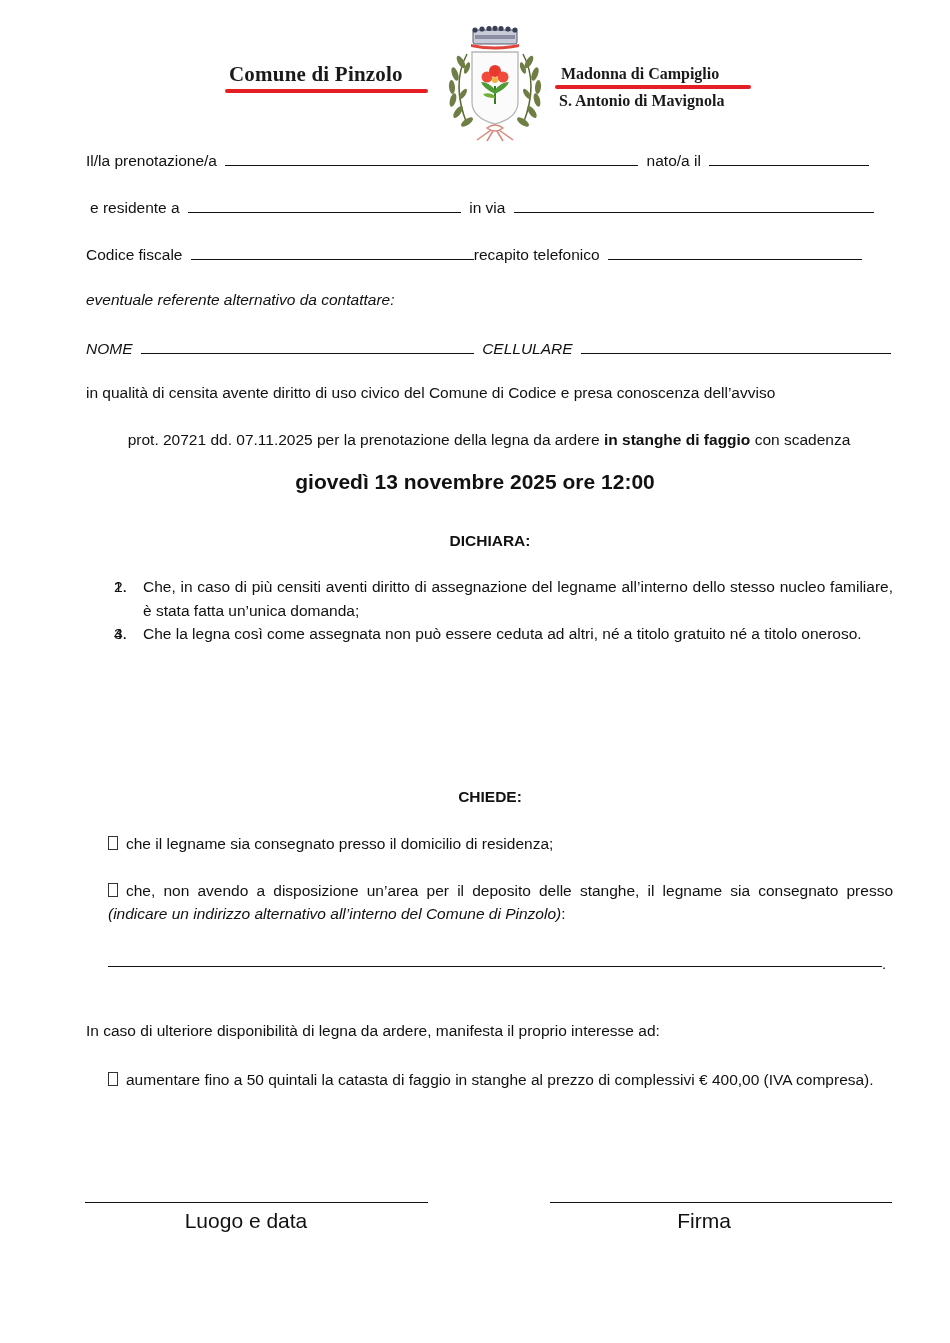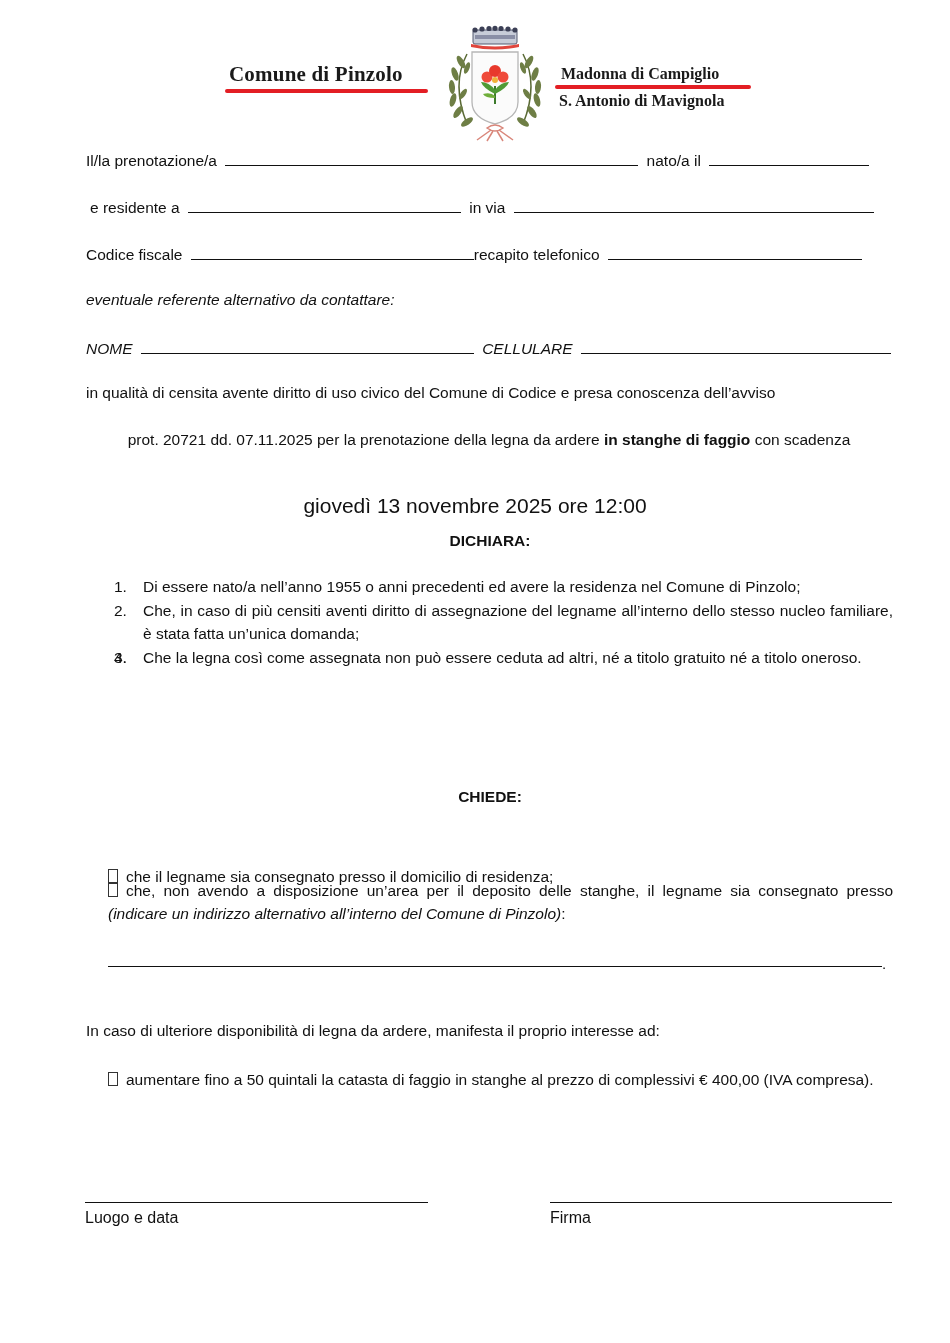--- a/index.html
+++ b/index.html
@@ -35,22 +35,22 @@
       font-size: 15.5px; line-height: 20px; white-space: nowrap;
     }
     .blank {
       display: inline-block; border-bottom: 1.5px solid #111; height: 16px;
       vertical-align: baseline; margin: 0 4px;
     }
     .it { font-style: italic; }
     .b { font-weight: bold; }
 
     .deadline {
-      position: absolute; left: 0; width: 950px; top: 492px; text-align: center;
-      font-size: 21px; font-weight: normal; line-height: 28px;
+      position: absolute; left: 0; width: 950px; top: 468px; text-align: center;
+      font-size: 21px; font-weight: bold; line-height: 28px;
     }
     .section-title {
       position: absolute; left: 0; width: 980px; text-align: center;
       font-size: 15.5px; font-weight: bold;
     }
 
     .decl-list {
       position: absolute; left: 86px; top: 575px; width: 807px;
       margin: 0; padding: 0; list-style: none;
       font-size: 15.5px; line-height: 23.5px;
@@ -69,21 +69,21 @@
 
     .long-rule {
       position: absolute; left: 108px; top: 966px; width: 774px;
       border-bottom: 1.5px solid #111;
     }
     .long-rule-dot {
       position: absolute; left: 882px; top: 955px; font-size: 15px;
     }
 
     .sig-rule { position: absolute; top: 1202px; border-bottom: 1.5px solid #111; }
-    .sig-label { position: absolute; top: 1209px; font-size: 16px; text-align: left; }
+    .sig-label { position: absolute; top: 1209px; font-size: 21px; text-align: center; }
   </style>
 </head>
 <body>
 
 <div class="page">
 
   <div class="hdr-left">
     <span class="txt">Comune di Pinzolo</span>
     <div class="red-rule"></div>
   </div>
@@ -189,29 +189,29 @@
   </div>
 
   <div class="line" style="top:383px;">in qualità di censita avente diritto di uso civico del Comune di Codice e presa conoscenza dell’avviso</div>
   <div class="line" style="top:430px;text-align:center;"><span>prot. 20721 dd. 07.11.2025 per la prenotazione della legna da ardere </span><span class="b">in stanghe di faggio</span><span> con scadenza</span></div>
 
   <div class="deadline">giovedì 13 novembre 2025 ore 12:00</div>
 
   <div class="section-title" style="top:532px;">DICHIARA:</div>
 
   <ol class="decl-list">
-    <li><span class="num">1.</span><span>Di essere nato/a nell’anno 1955 o anni precedenti ed avere la residenza nel Comune di Pinzolo;</span></li>
+    <li><span class="num">1.</span></li>
     <li><span class="num">2.</span><span>Che, in caso di più censiti aventi diritto di assegnazione del legname all’interno dello stesso nucleo familiare, è stata fatta un’unica domanda;</span></li>
     <li><span class="num">3.</span></li>
     <li><span class="num">4.</span><span>Che la legna così come assegnata non può essere ceduta ad altri, né a titolo gratuito né a titolo oneroso.</span></li>
   </ol>
 
   <div class="section-title" style="top:788px;">CHIEDE:</div>
 
-  <div class="opt" style="top:832px;margin-top:33px;">
+  <div class="opt" style="top:832px;">
     <span class="chk"></span><span>che il legname sia consegnato presso il domicilio di residenza;</span>
   </div>
 
   <div class="opt" style="top:879px;">
     <span class="chk"></span><span>che, non avendo a disposizione un’area per il deposito delle stanghe, il legname sia consegnato presso </span><span class="it">(indicare un indirizzo alternativo all’interno del Comune di Pinzolo)</span><span>:</span>
   </div>
 
   <div class="long-rule"></div>
   <span class="long-rule-dot">.</span>
 

